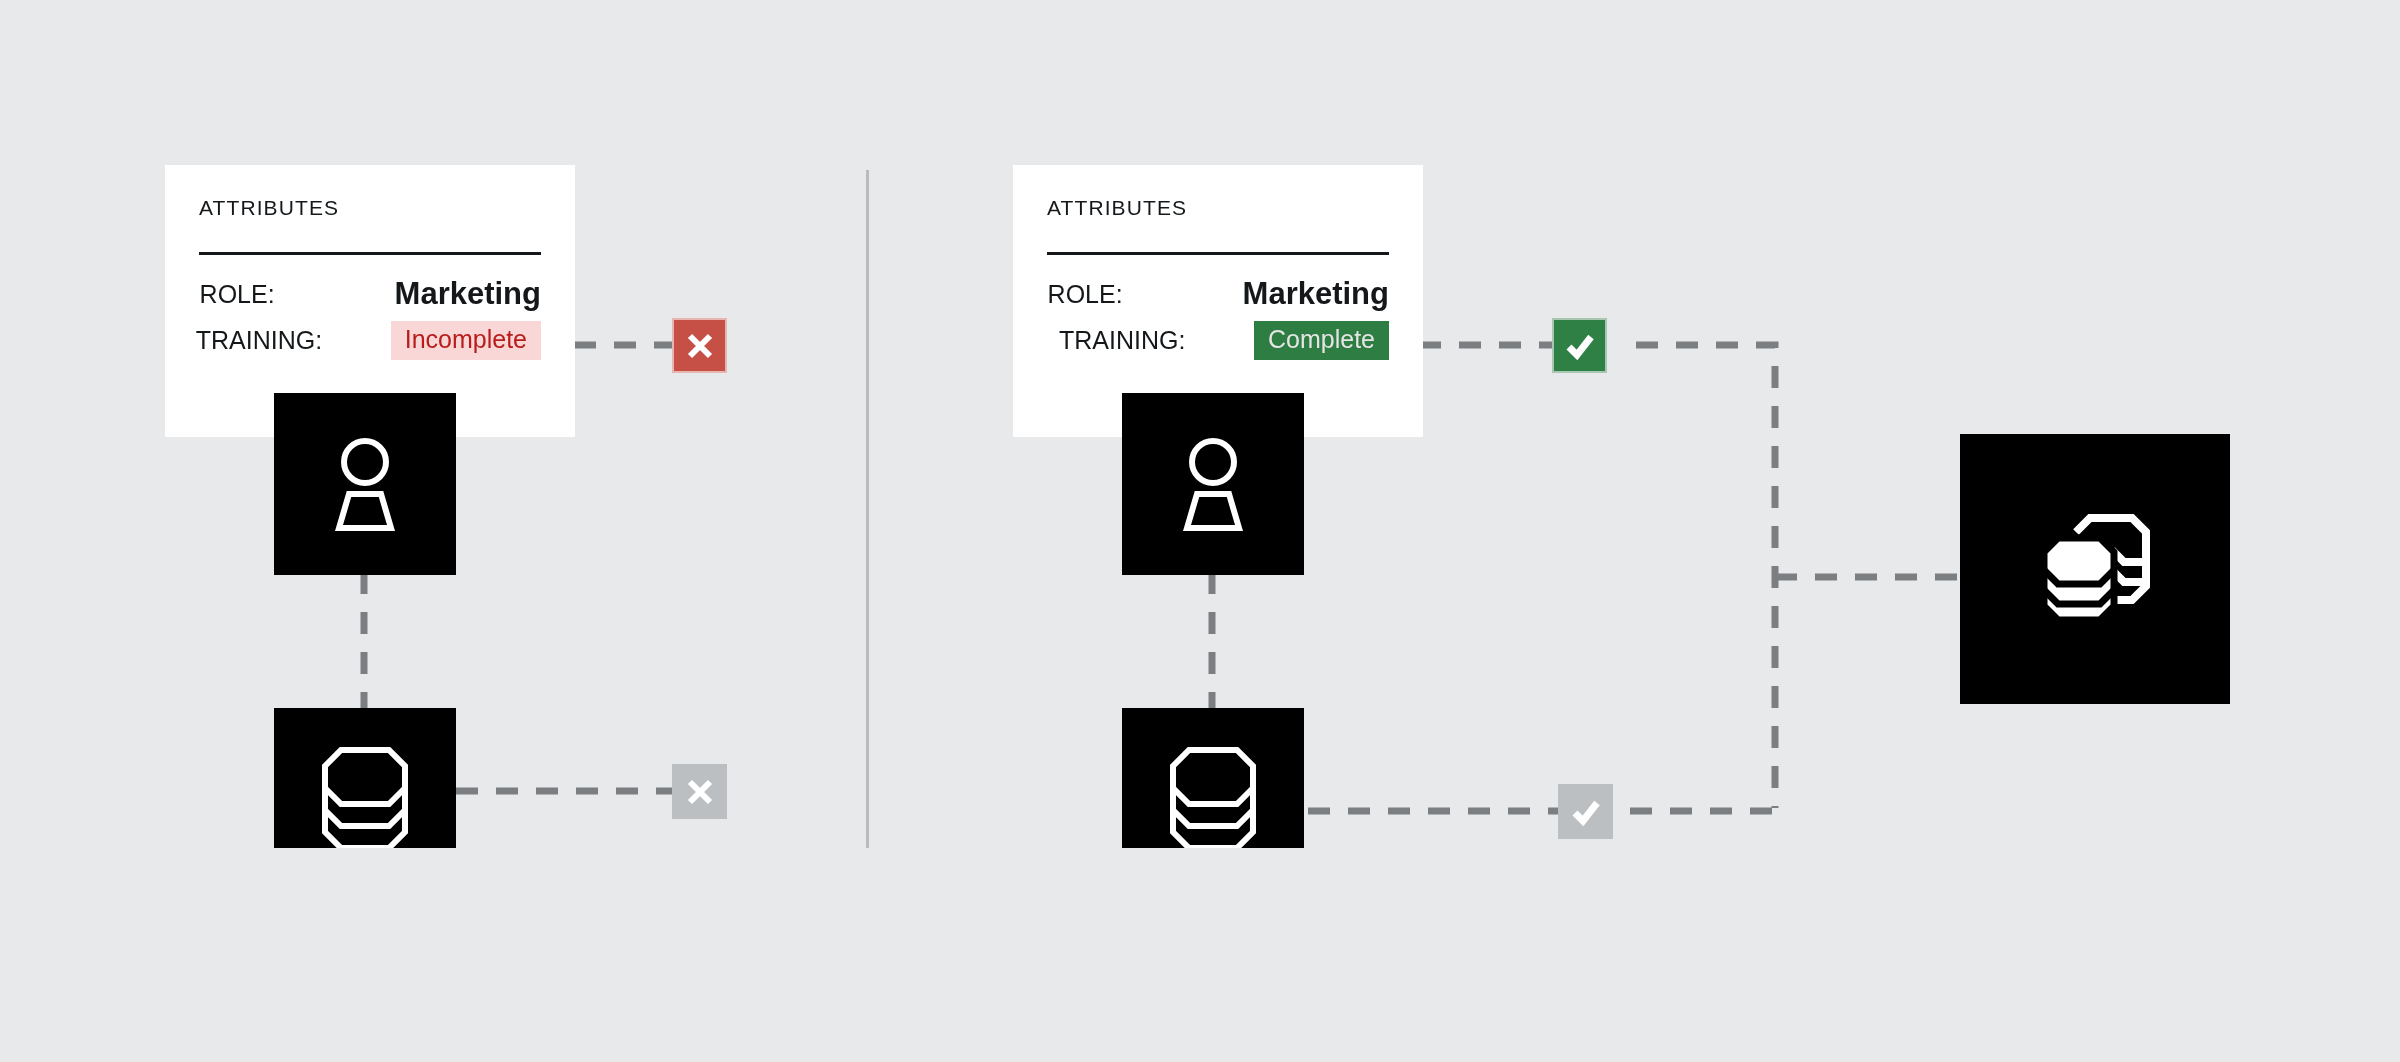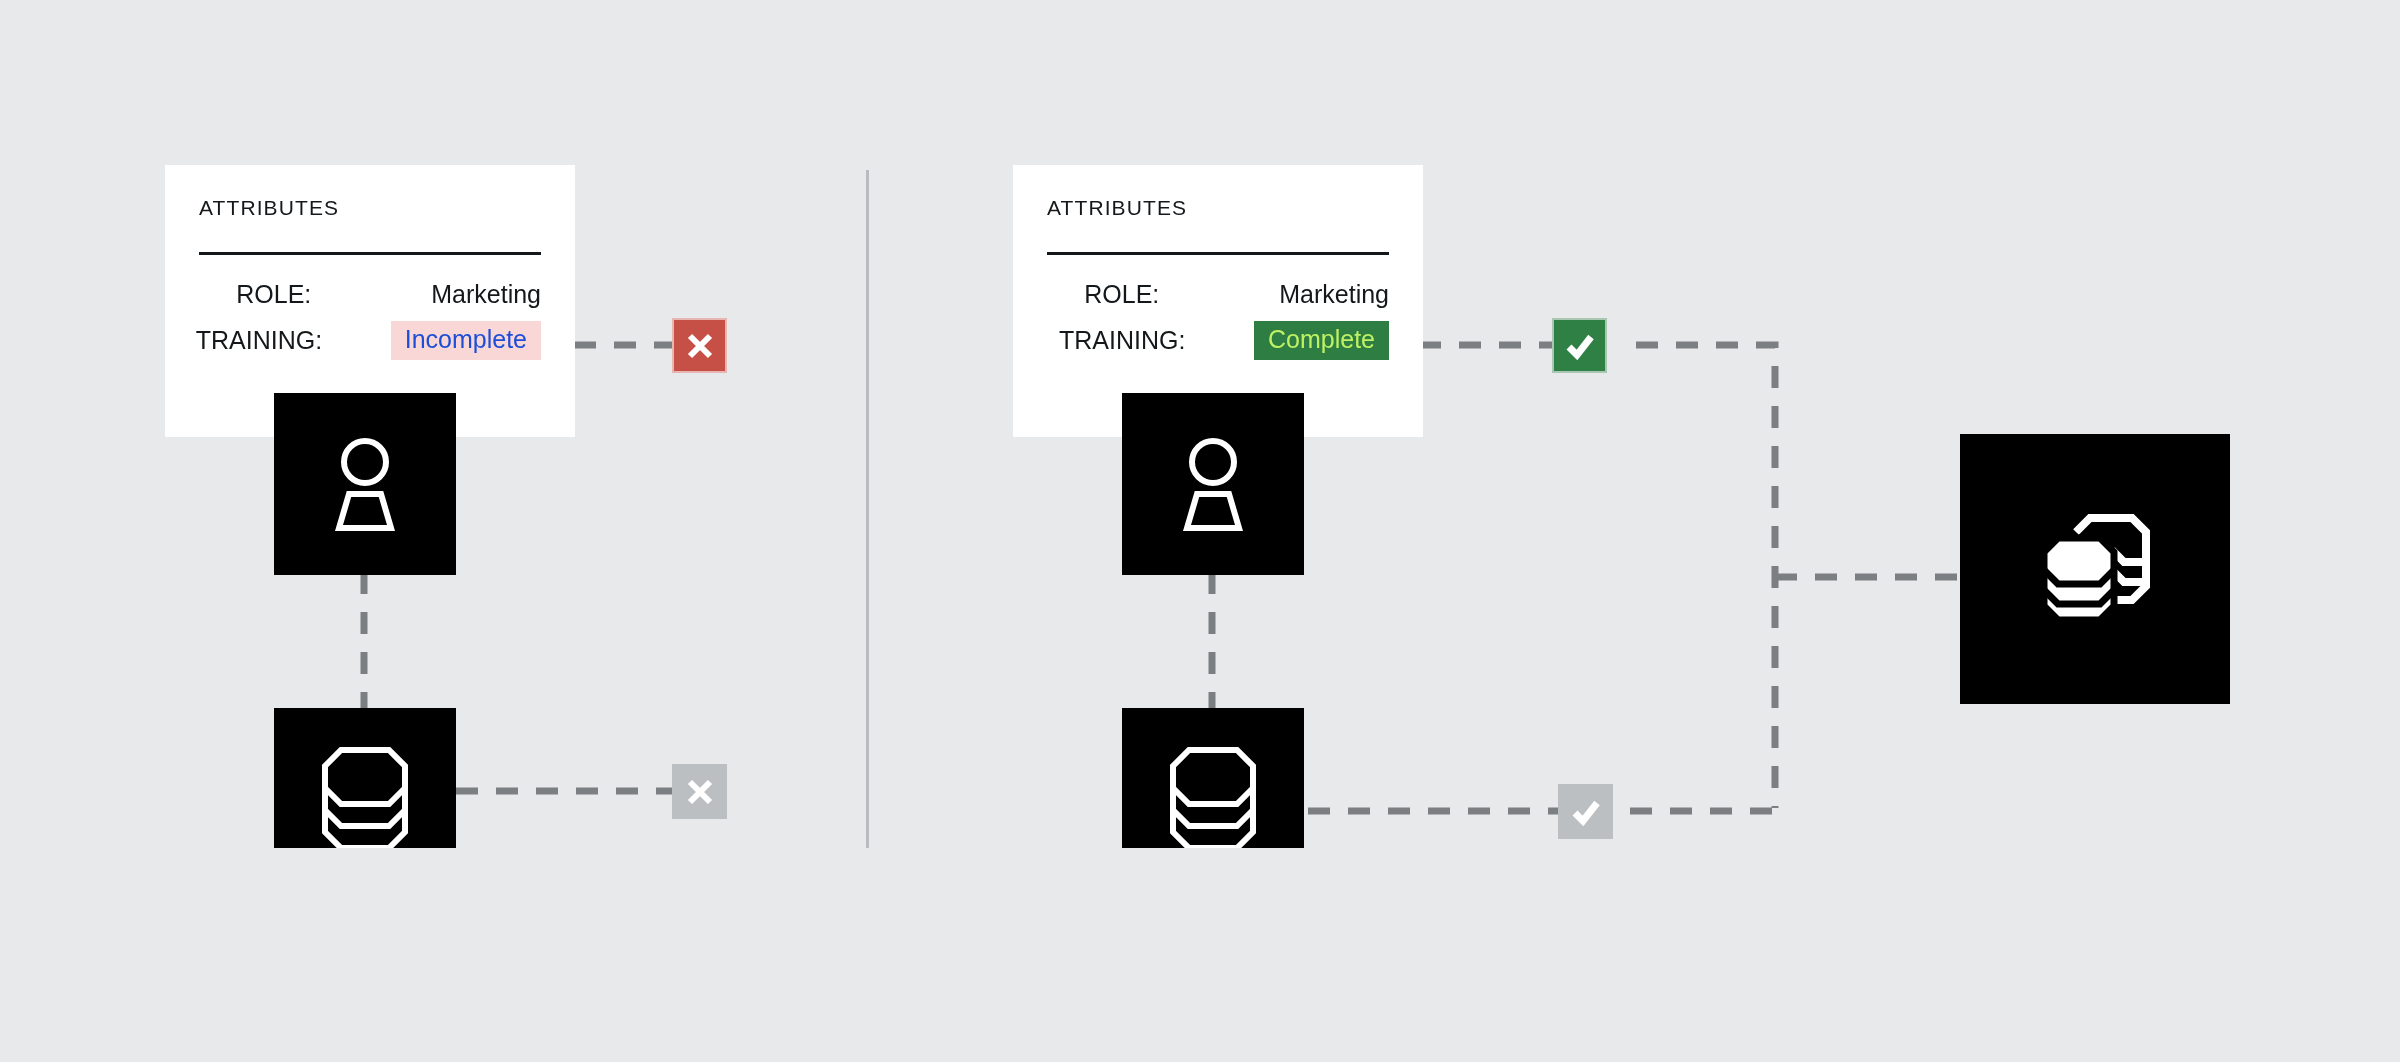--- a/index.html
+++ b/index.html
@@ -57,38 +57,39 @@
     justify-content: flex-end;
   }
   .attr-key {
     font-size: 25px;
     color: #14181a;
     width: 195px;
     flex: none;
     white-space: nowrap;
   }
   .attr-val {
-    font-size: 25px;
+    font-size: 31px;
     color: #14181a;
     white-space: nowrap;
+    font-weight: bold;
   }
   .badge {
     display: inline-block;
     padding: 6px 14px 8px 14px;
     font-size: 25px;
     line-height: 1;
     white-space: nowrap;
   }
   .badge.incomplete {
     background: #f8d7d6;
-    color: #1d4ed8;
+    color: #b91c1c;
   }
   .badge.complete {
     background: #2e7d42;
-    color: #bef264;
+    color: #e5e5e5;
   }
 
   
   .node {
     position: absolute;
     background: #000000;
     display: flex;
     align-items: center;
     justify-content: center;
   }

